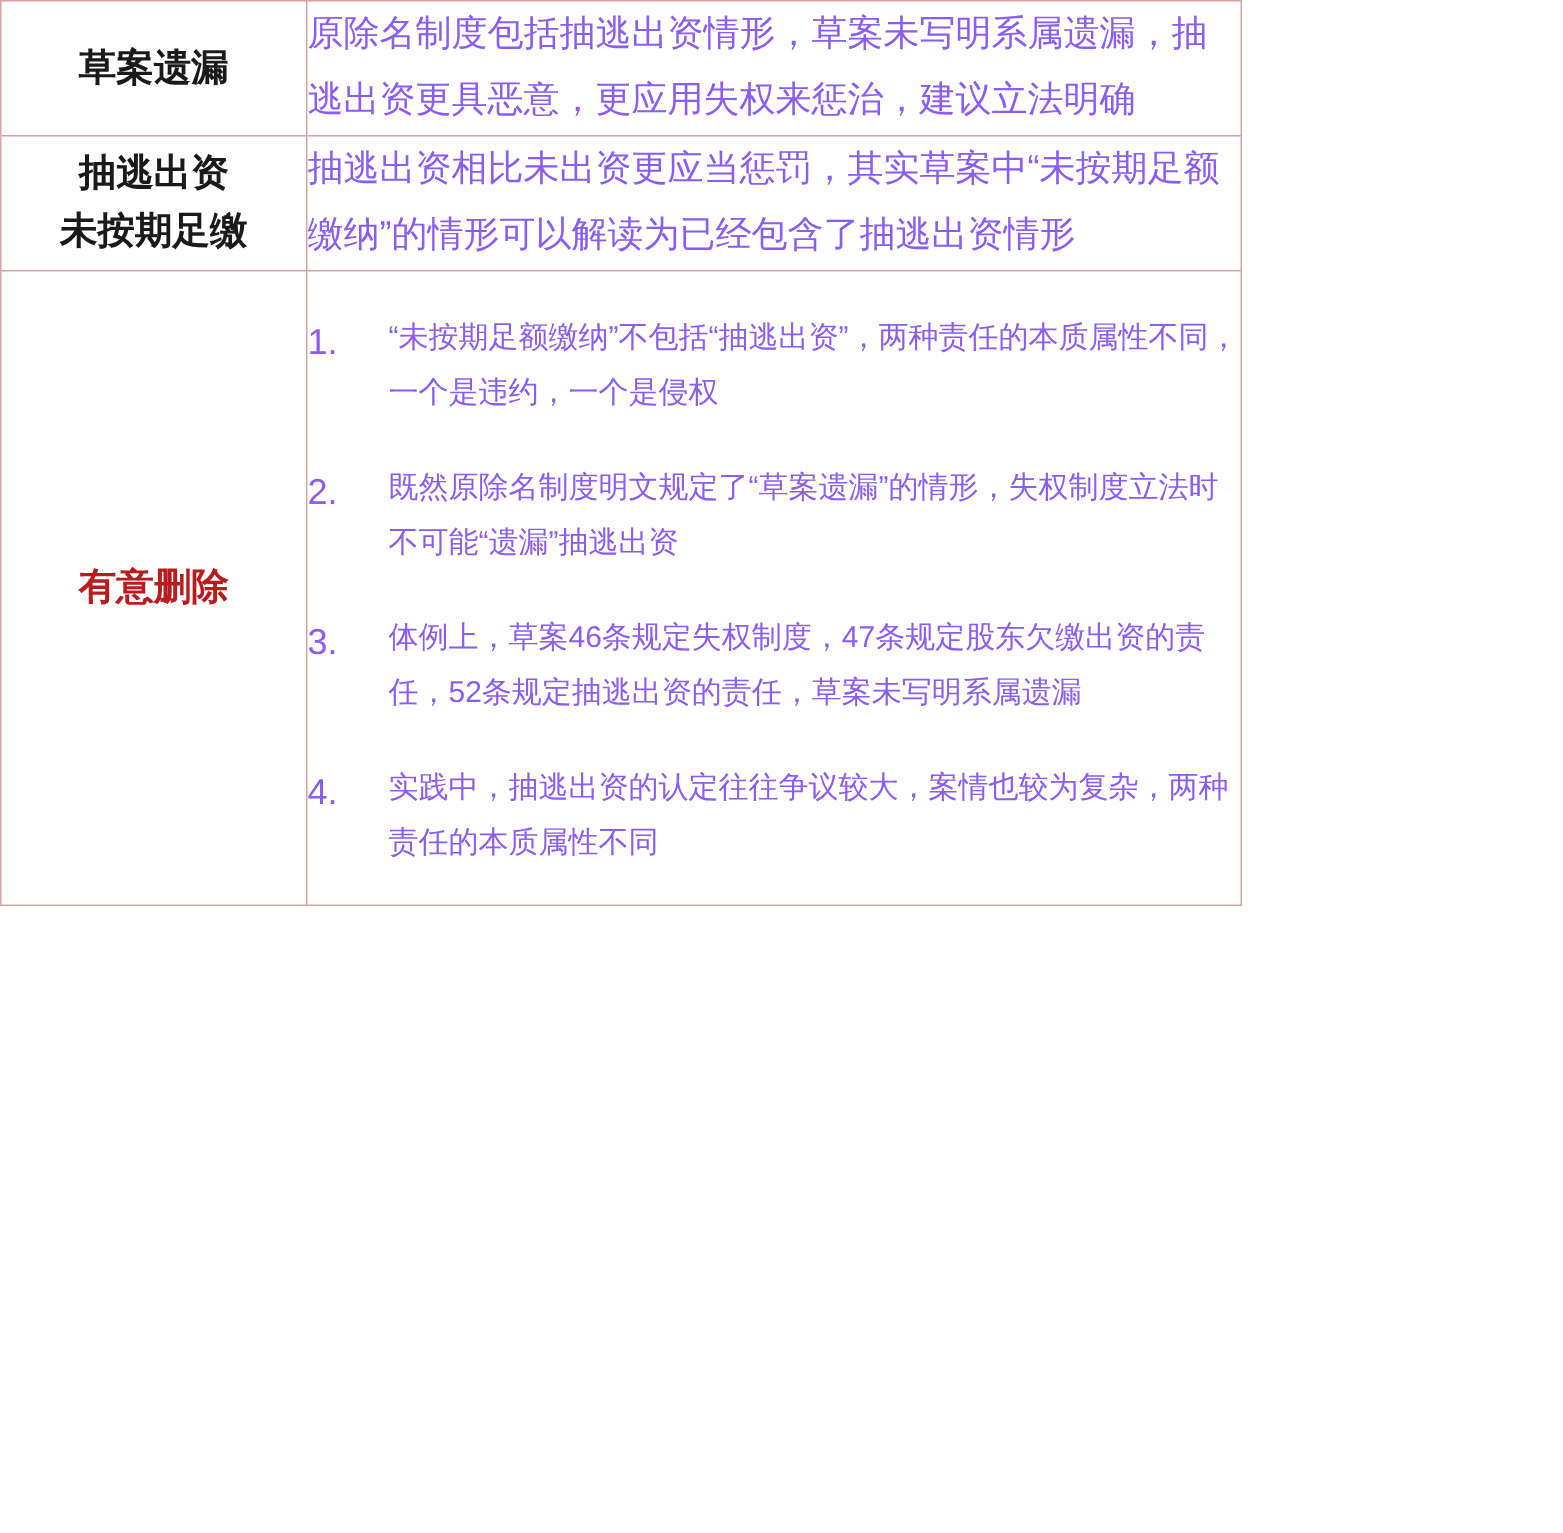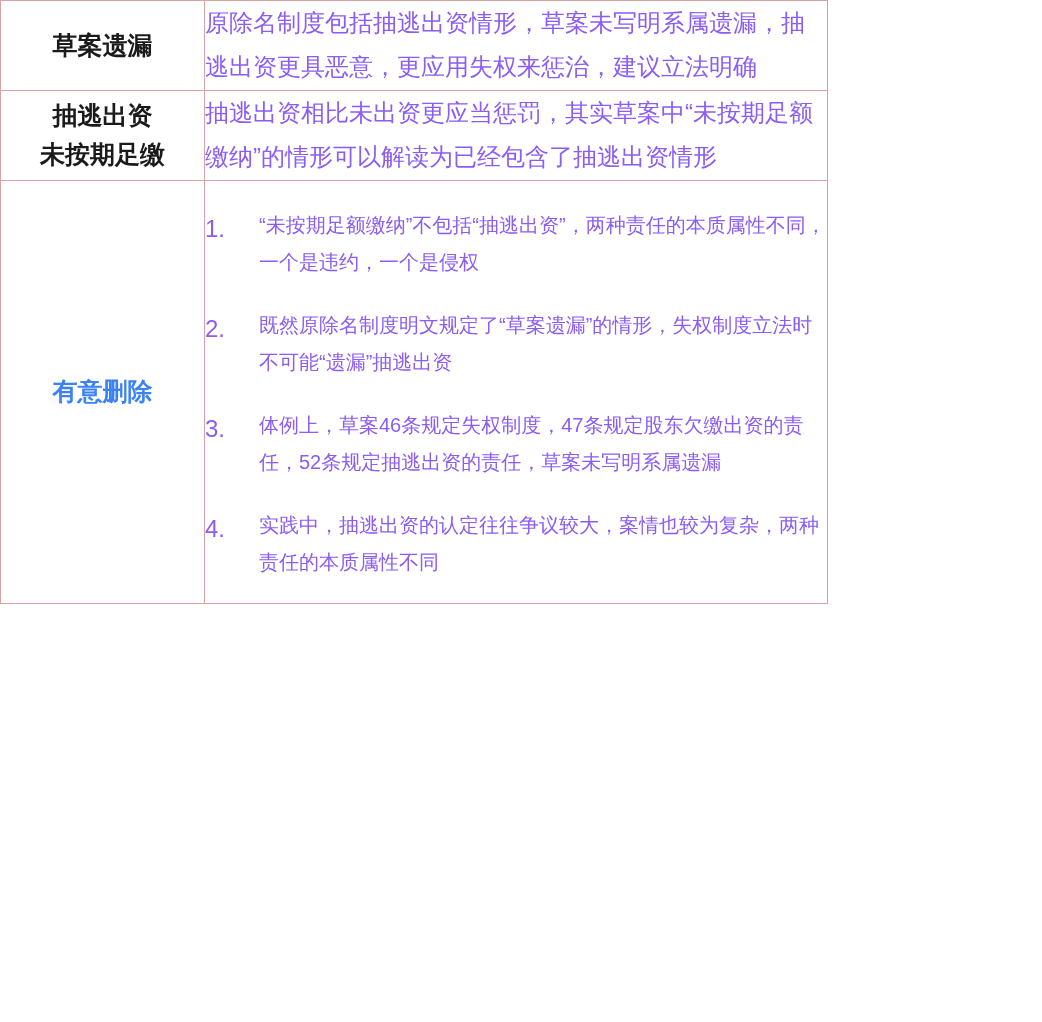--- a/index.html
+++ b/index.html
@@ -27,21 +27,21 @@
   .label-cell {
     width: 203px;
     text-align: center;
     padding: 18px 14px;
     font-size: 25px;
     line-height: 1.55;
     font-weight: bold;
     color: #1a1a1a;
   }
   .label-cell.accent {
-    color: #3b82f6;
+    color: #b91c1c;
   }
   .content-cell {
     padding: 22px 26px 22px 24px;
     font-size: 24px;
     line-height: 1.85;
     color: #8b5cf6;
   }
   .content-cell p {
     margin: 0;
   }

